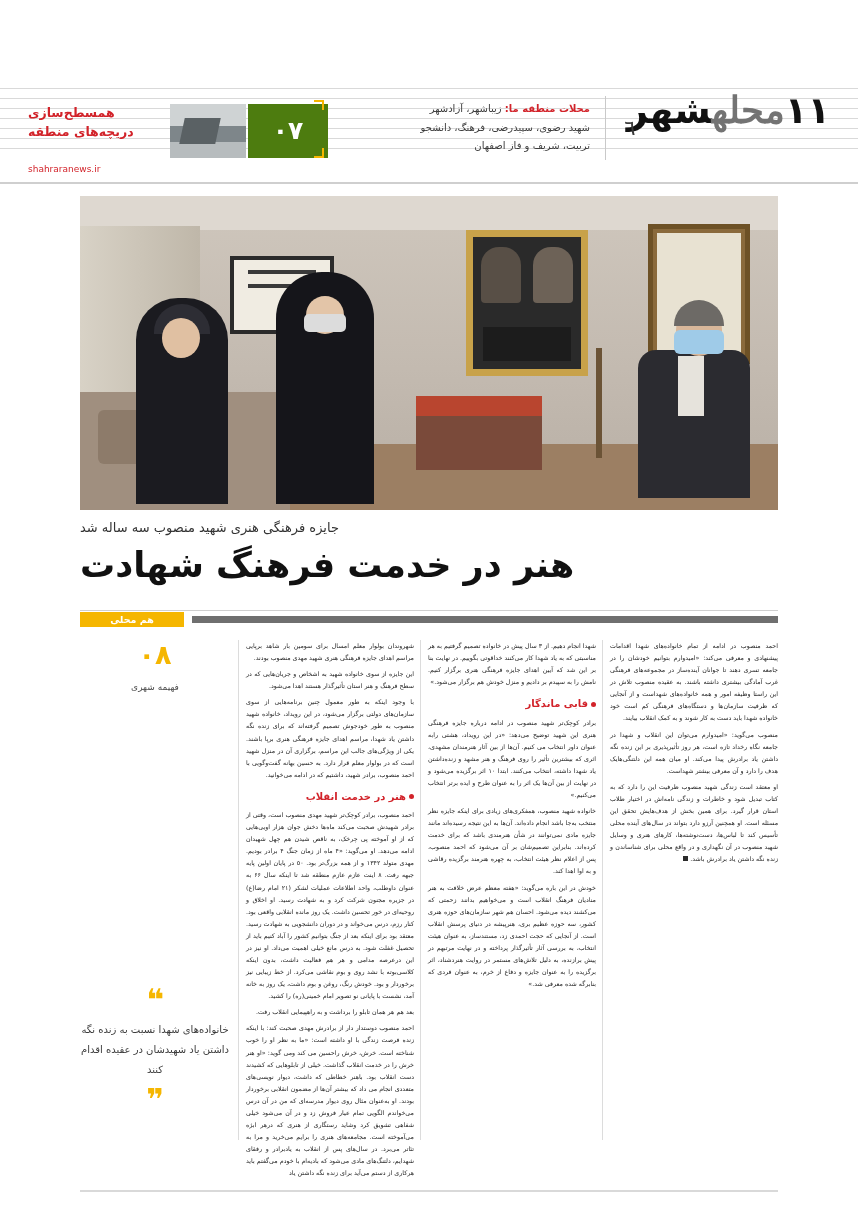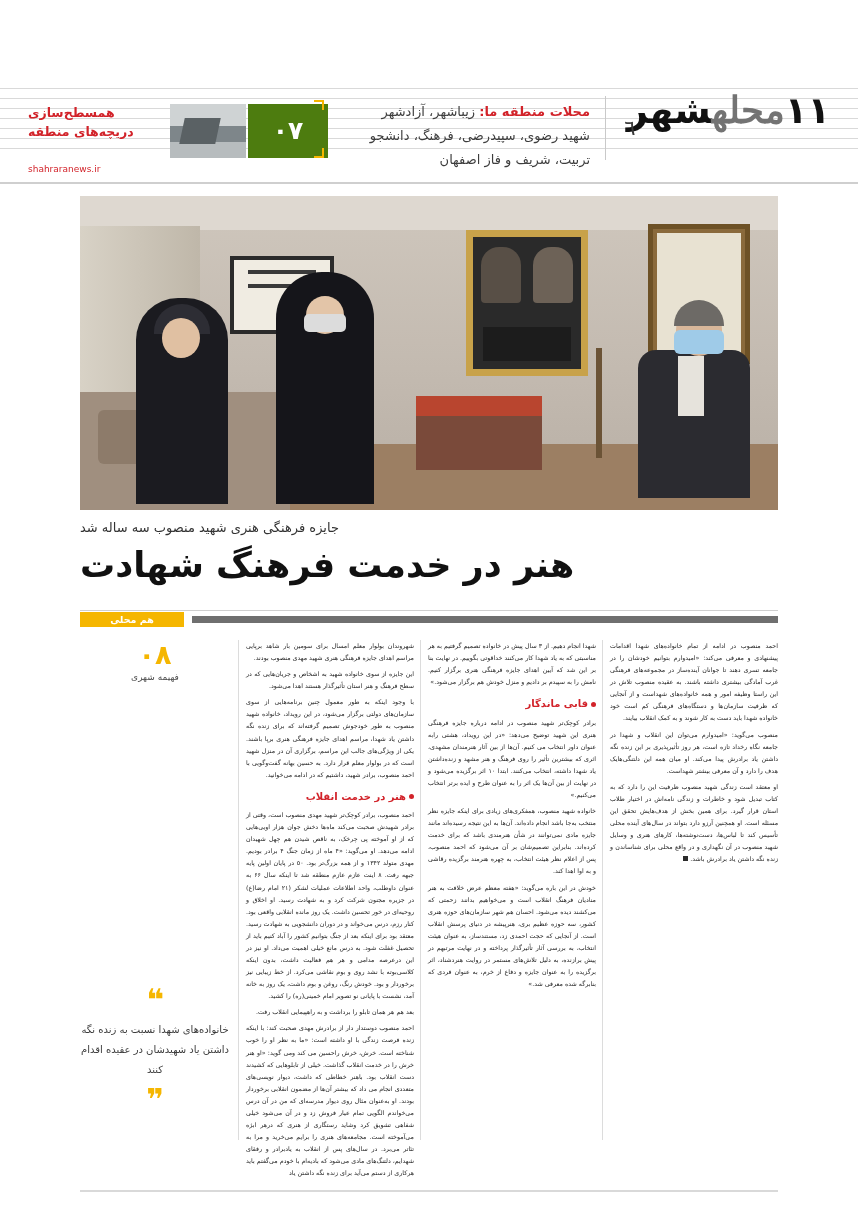--- a/index.html
+++ b/index.html
@@ -18,21 +18,21 @@
   .mast-lines{position:absolute;top:88px;right:0;left:0;height:70px;}
   .mast-lines i{display:block;height:1px;background:#d9d9d9;margin-bottom:9px;}
 
   .logo-block{position:absolute;top:92px;right:28px;width:170px;height:76px;text-align:left;direction:rtl;}
   .logo-main{font-size:37px;font-weight:bold;color:#111;letter-spacing:-1px;line-height:1;}
   .logo-main .accent{color:#737373;font-family:Liberation Serif, serif;}
   .page-number-box{position:absolute;top:96px;right:208px;width:40px;height:64px;}
   .page-number{font-size:21px;color:#3a3a3a;text-align:center;line-height:64px;}
   .mast-divider{position:absolute;top:96px;right:252px;width:1px;height:64px;background:#c9c9c9;}
 
-  .mast-meta{position:absolute;top:100px;right:268px;width:260px;direction:rtl;text-align:right;font-size:13px;line-height:1.85;color:#3d3d3d;}
+  .mast-meta{position:absolute;top:100px;right:268px;width:260px;direction:rtl;text-align:right;font-size:10px;line-height:1.85;color:#3d3d3d;}
   .mast-meta .red{color:#d2232a;font-weight:bold;}
 
   .mast-yellow{position:absolute;top:104px;left:null;right:530px;width:80px;height:54px;background:#4d7c0f;}
   .mast-yellow span{display:block;text-align:center;line-height:54px;font-size:25px;color:#fff;font-weight:bold;}
   .mast-thumb{position:absolute;top:104px;right:612px;width:76px;height:54px;background:#9aa0a3;overflow:hidden;}
   .mast-thumb .band{position:absolute;left:0;right:0;}
   .mast-thumb .b1{top:0;height:22px;background:#cfd3d4;}
   .mast-thumb .b2{top:22px;height:16px;background:#7e868a;}
   .mast-thumb .b3{top:38px;height:16px;background:#b7bcbe;}
   .mast-thumb .shape{position:absolute;top:14px;left:12px;width:36px;height:26px;background:#5a6164;transform:skewX(-12deg);}
@@ -100,21 +100,21 @@
   .r1{right:175px;}
   .r2{right:357px;}
   .r3{right:539px;}
 
   .subhead{display:block;font-size:10px;font-weight:bold;color:#d2232a;margin:6px 0 3px;}
   .subhead .dot{display:inline-block;width:5px;height:5px;background:#d2232a;border-radius:50%;margin-left:3px;vertical-align:middle;}
 
   
   .byline{position:absolute;top:0;right:548px;width:150px;text-align:center;}
   .byline .num{font-size:27px;color:#f5b600;font-weight:bold;line-height:1.1;}
-  .byline .name{font-size:9px;color:#4a4a4a;margin-top:2px;}
+  .byline .name{font-size:9px;color:#4a4a4a;margin-top:12px;}
 
   
   .pullquote{position:absolute;top:348px;right:548px;width:150px;direction:rtl;text-align:center;}
   .pq-mark{font-size:30px;color:#f5b600;line-height:0.8;font-weight:bold;}
   .pq-text{font-size:10px;line-height:2.0;color:#3b3b3b;margin:8px 0;}
   .pq-mark.bottom{text-align:center;}
 
   .end-sq{display:inline-block;width:5px;height:5px;background:#2b2b2b;margin-right:2px;}
 
   

